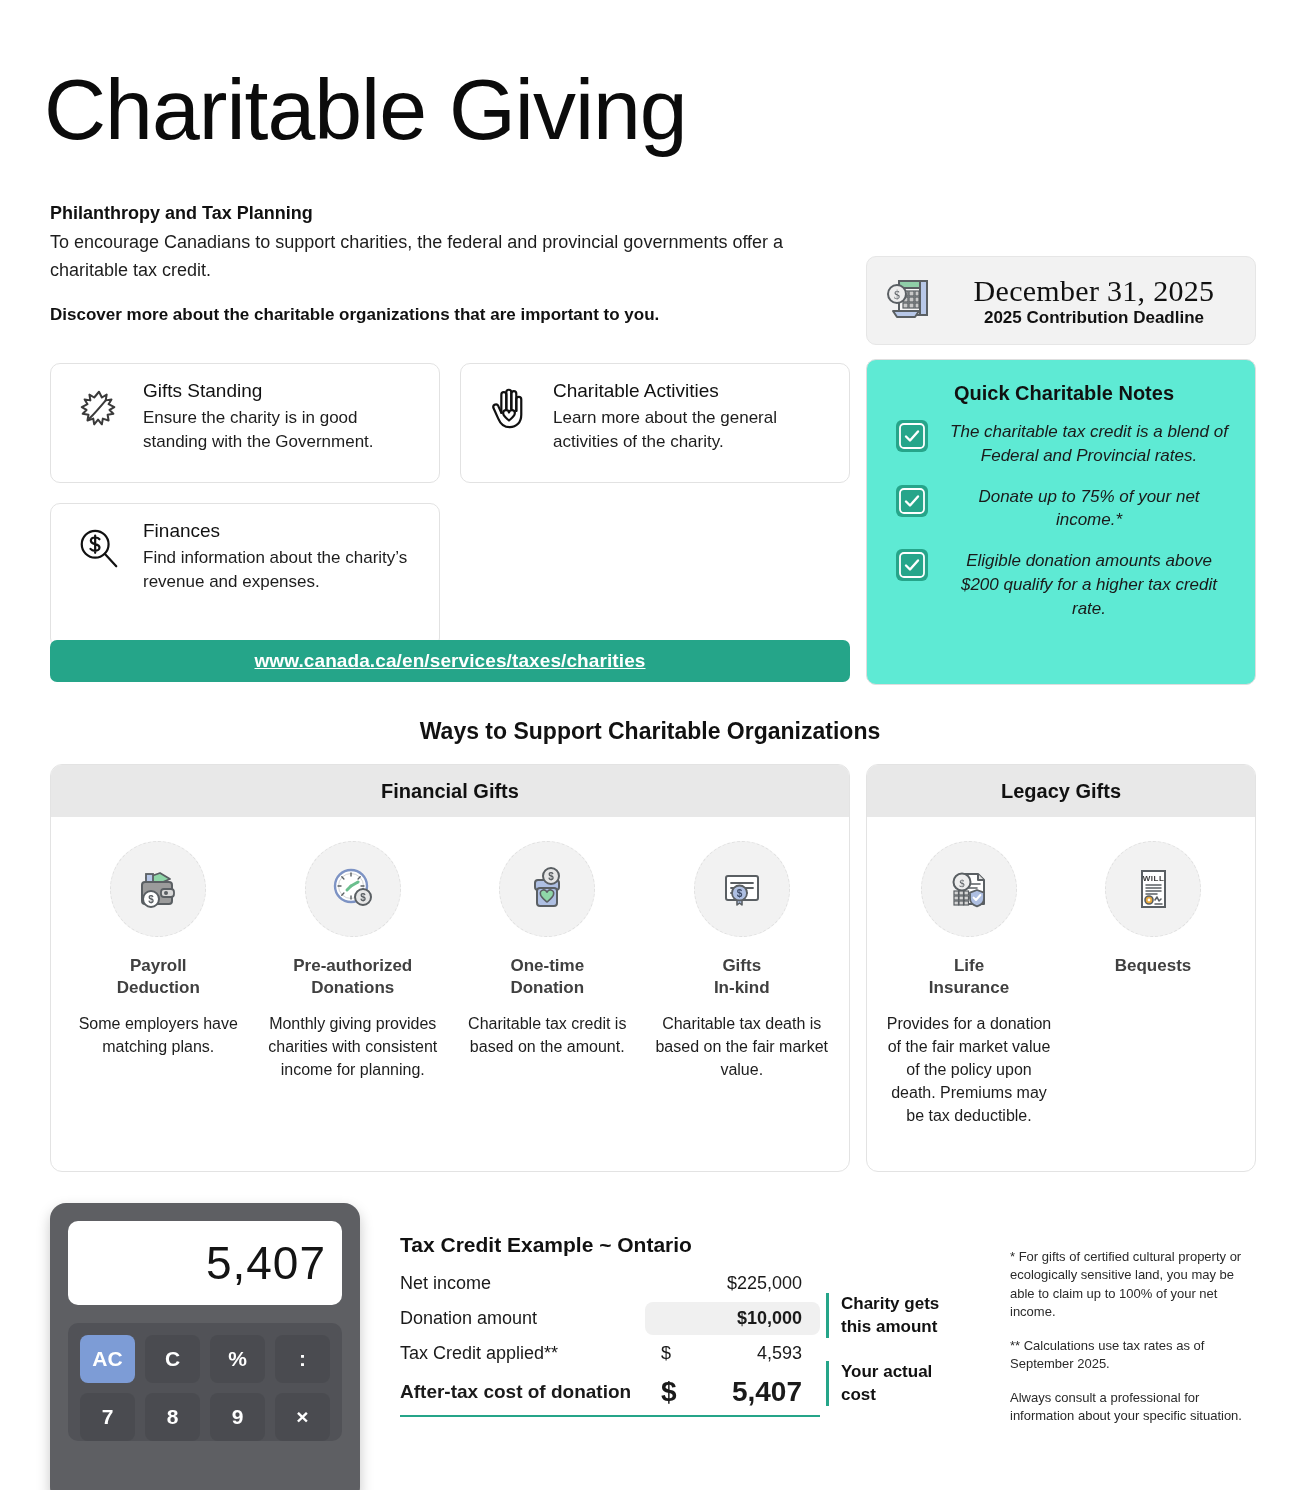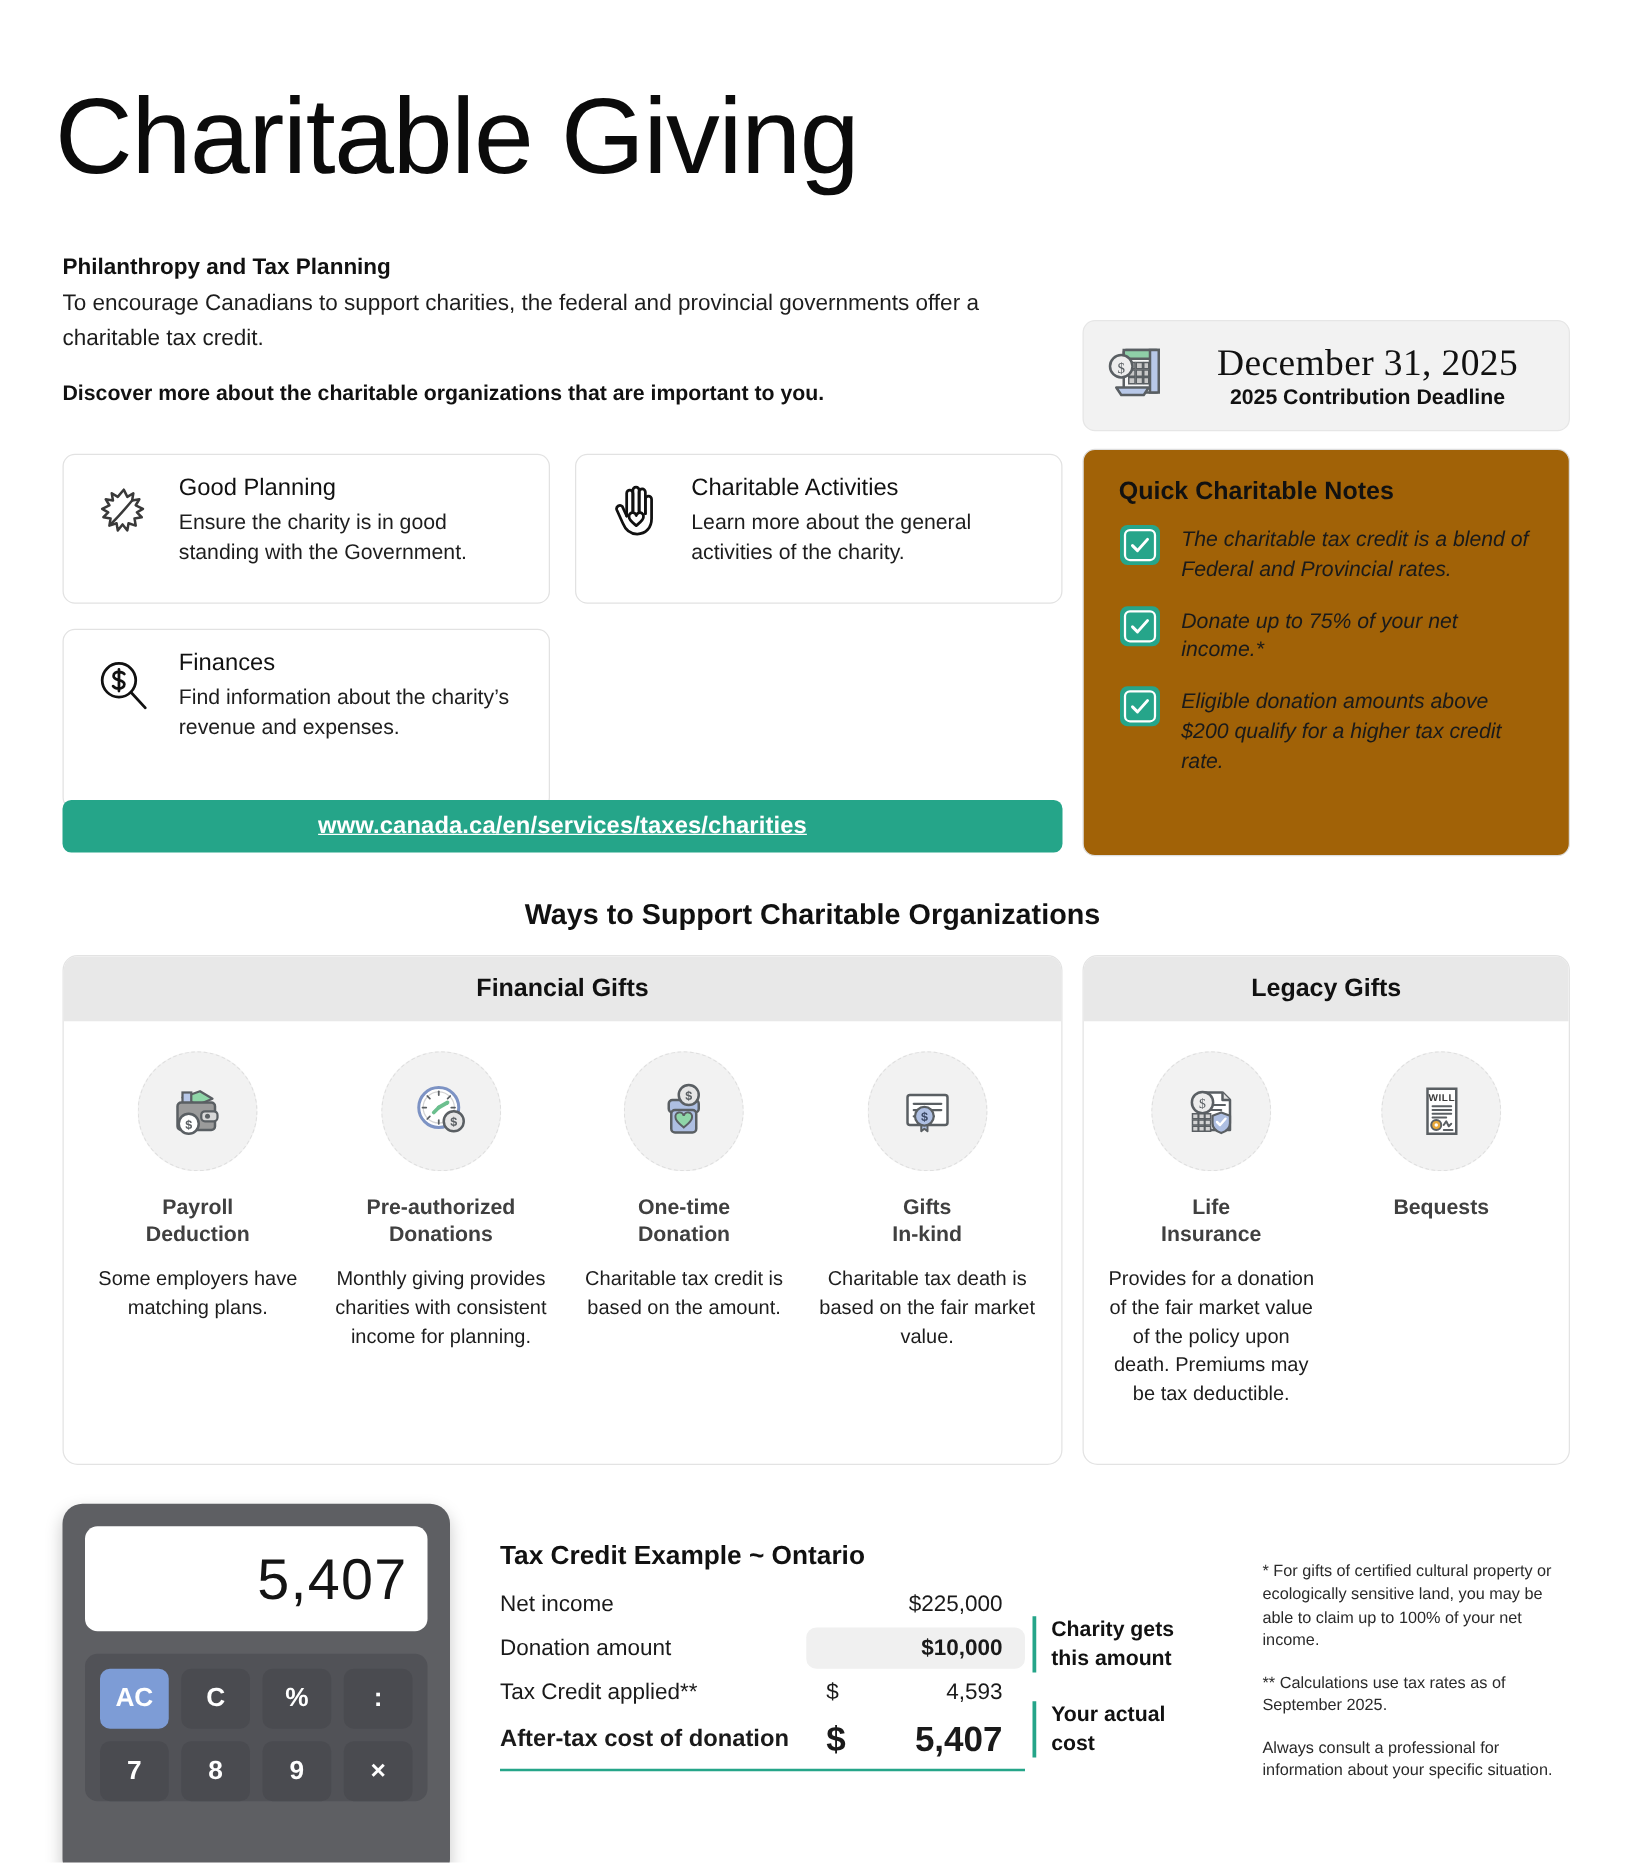--- a/index.html
+++ b/index.html
@@ -61,22 +61,23 @@
   .deadline-txt { flex: 1; text-align: center; }
   .deadline-date {
     font-family: "Liberation Serif", serif;
     font-size: 30px; color: #111; line-height: 1.1; letter-spacing: .3px;
   }
   .deadline-sub { font-size: 17px; font-weight: 700; color: #111; margin-top: 1px; }
 
   
   .notes {
     position: absolute; left: 866px; top: 359px; width: 390px; height: 326px;
-    border: 1px solid #dedede; border-radius: 10px; background: #a16207;
+    border: 1px solid #dedede; border-radius: 10px; background: #5eead4;
     padding: 22px 22px 0 28px;
+    text-align: center;
   }
   .notes-title { font-size: 20px; font-weight: 700; color: #111; margin-bottom: 14px; }
   .note { display: flex; gap: 16px; margin-bottom: 16px; align-items: flex-start; font-style: italic; }
   .chk { flex: 0 0 34px; height: 34px; }
   .note-txt { font-size: 17px; line-height: 1.4; color: #1a1a1a; padding-top: 1px; }
 
   
   .ways-h {
     position: absolute; left: 0; top: 718px; width: 1300px;
     text-align: center; font-size: 23px; font-weight: 700; color: #111;
@@ -173,21 +174,21 @@
   <div class="cards">
 
     <div class="card">
       <div class="card-ico">
         <svg width="46" height="46" viewBox="0 0 48 48" fill="none" stroke="#3a3a3a" stroke-width="2.1" stroke-linejoin="round" stroke-linecap="round">
           <path d="M24 6 l3 6 5-3 -1 6 6-1 -3 5 6 3 -5 3 4 4 -6 1 1 6 -6-2 -1 6 -4-5 -4 5 -1-6 -6 2 1-6 -6-1 4-4 -5-3 6-3 -3-5 6 1 -1-6 5 3z"></path>
           <path d="M31 15 C26 21 20 28 14 34"></path>
         </svg>
       </div>
       <div class="card-txt">
-        <div class="card-title">Good Planning</div>
+        <div class="card-title">Gifts Standing</div>
         <div class="card-desc">Ensure the charity is in good standing with the Government.</div>
       </div>
     </div>
 
     <div class="card">
       <div class="card-ico">
         <svg width="44" height="46" viewBox="0 0 44 48" fill="none" stroke="#111" stroke-width="2.3" stroke-linejoin="round" stroke-linecap="round">
           <path d="M14 28 V9 a2.6 2.6 0 0 1 5.2 0 V24"></path>
           <path d="M19.2 24 V6.5 a2.6 2.6 0 0 1 5.2 0 V24"></path>
           <path d="M24.4 24 V8 a2.6 2.6 0 0 1 5.2 0 V26"></path>

